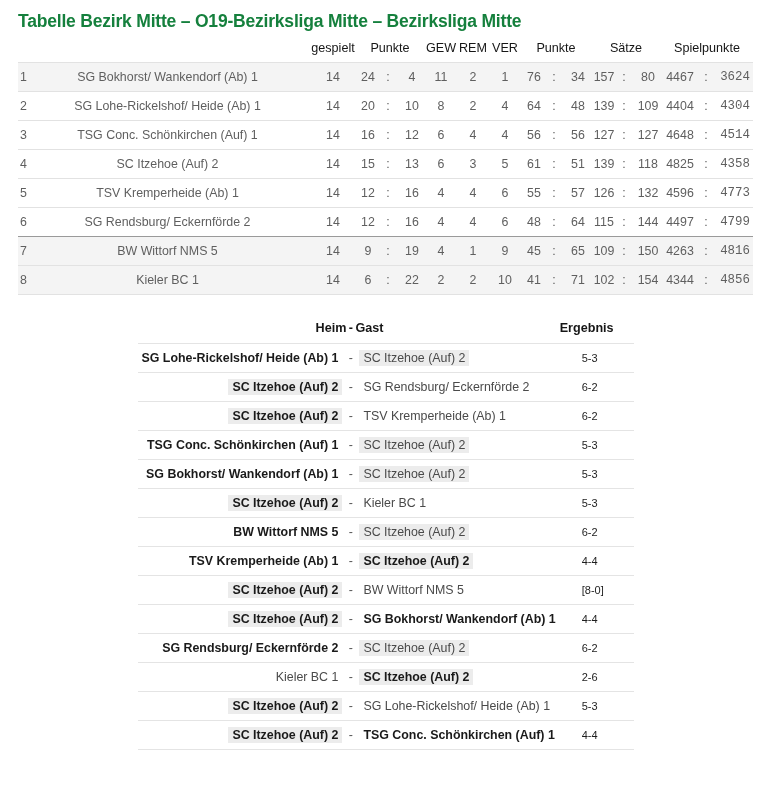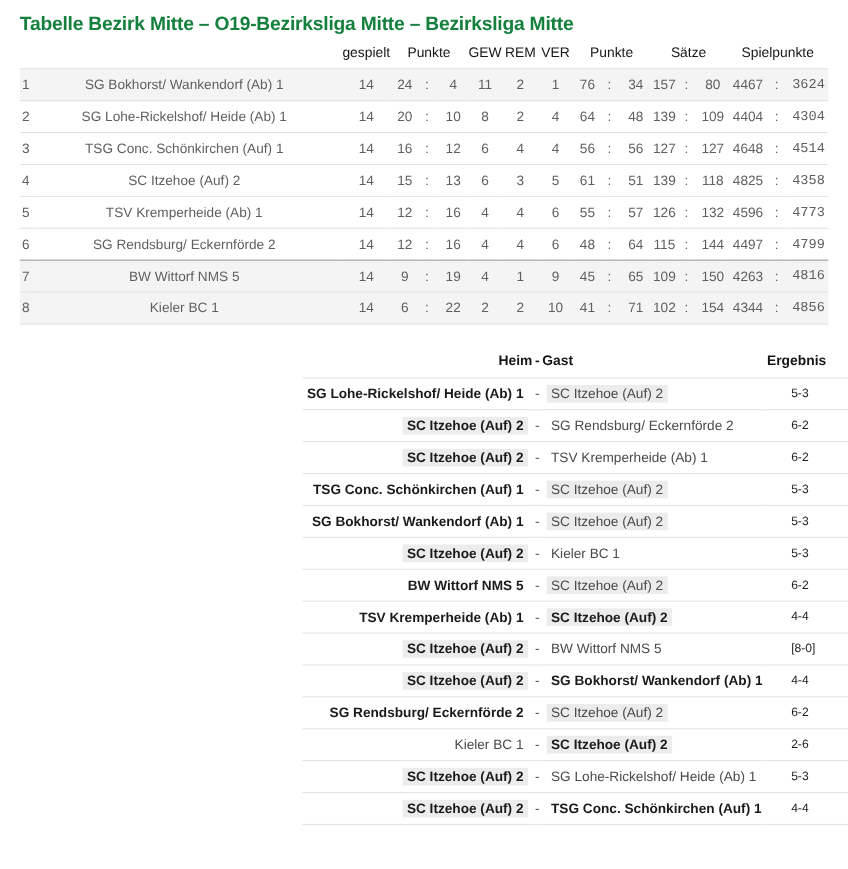--- a/index.html
+++ b/index.html
@@ -89,21 +89,21 @@
     padding: 16px 18px 0 18px;
     font-size: 11.9px;
     color: #2a2a2a;
     white-space: nowrap;
   }
 
   
   .matches-wrap {
     padding: 26px 0 0 0;
     display: flex;
-    justify-content: flex-end;
+    justify-content: center;
   }
   table.matches {
     border-collapse: collapse;
     font-size: 12.4px;
     width: 496px;
   }
   table.matches thead th {
     font-weight: bold;
     color: #161616;
     font-size: 12.6px;

